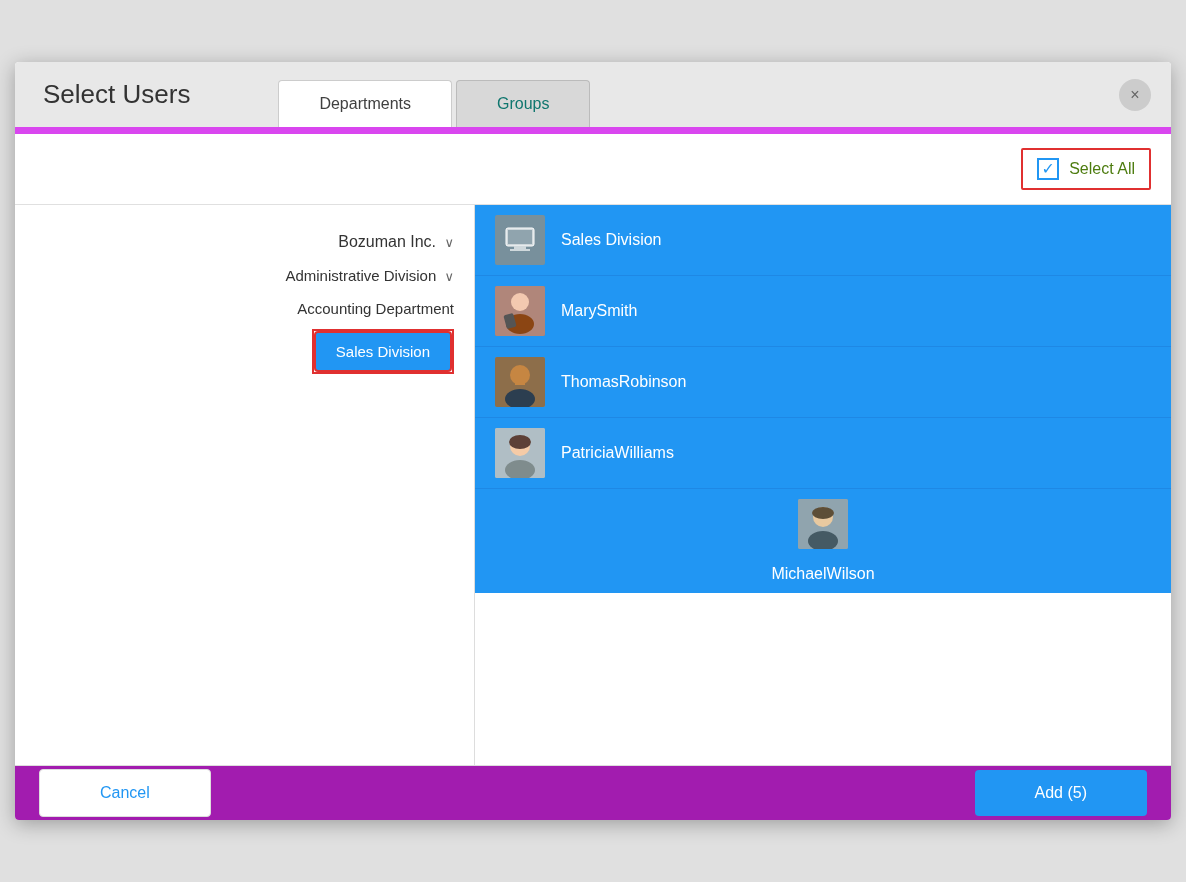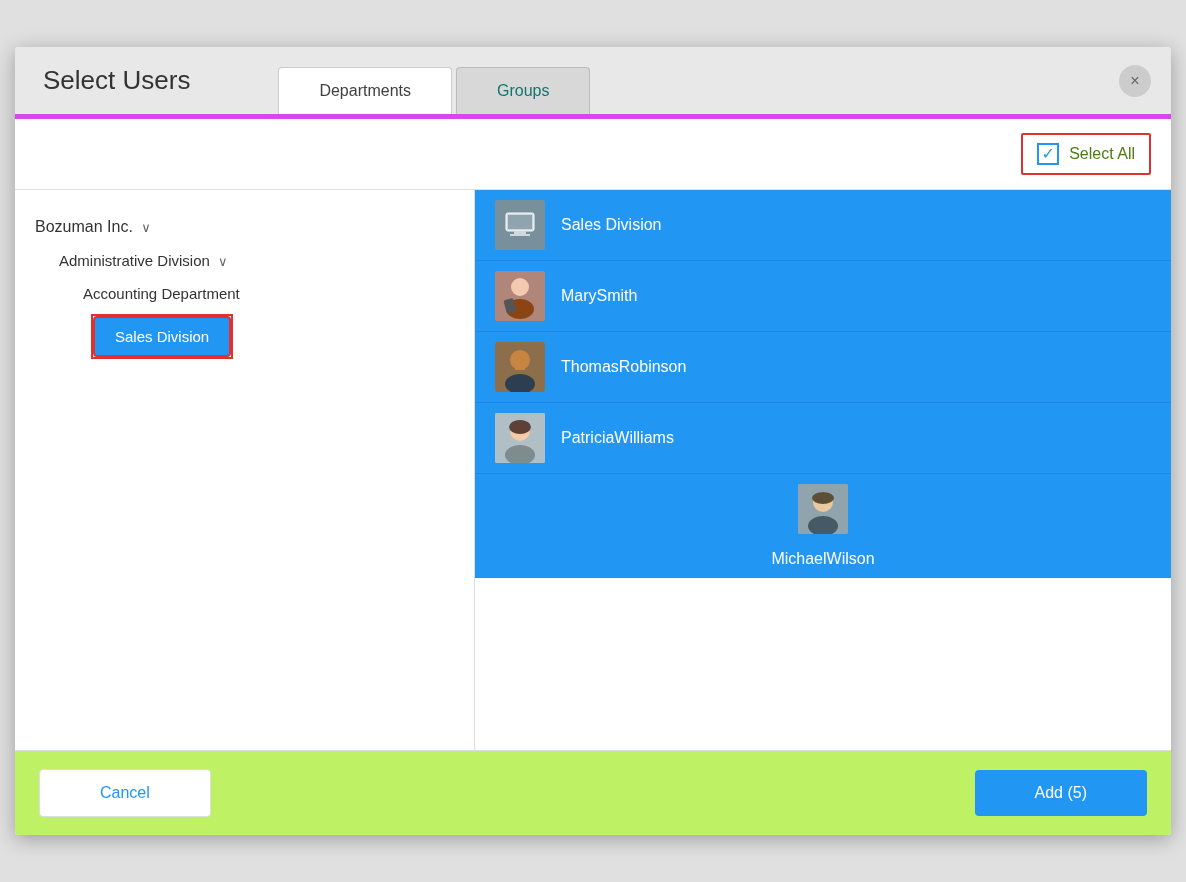--- a/index.html
+++ b/index.html
@@ -17,21 +17,21 @@
       border-radius: 4px;
       box-shadow: 0 4px 20px rgba(0,0,0,0.3);
       overflow: hidden;
     }
     
     .header {
       background: #e8e8e8;
       display: flex;
       align-items: stretch;
       height: 72px;
-      border-bottom: 5px solid #d946ef;
+      border-bottom: 7px solid #d946ef;
     }
     .header-title {
       display: flex;
       align-items: center;
       padding: 0 28px;
       font-size: 26px;
       font-weight: 400;
       color: #333;
       flex: 0 0 auto;
     }
@@ -111,20 +111,21 @@
     }
     .select-all-label {
       font-size: 16px;
       color: #4d7c0f;
     }
 
     
     .body {
       display: flex;
       height: 560px;
+      text-align: right;
     }
 
     
     .tree-panel {
       width: 460px;
       border-right: 1px solid #ddd;
       padding: 20px 20px;
       overflow-y: auto;
       background: #fff;
     }
@@ -210,23 +211,23 @@
     }
     .avatar-michael {
       background: #90a4ae;
     }
 
     
     .footer {
       display: flex;
       justify-content: space-between;
       align-items: center;
-      padding: 18px 24px;
+      padding: 3px 24px;
       border-top: 1px solid #ddd;
-      background: #bef264;
+      background: #a21caf;
     }
     .cancel-btn {
       background: #fff;
       border: 1px solid #ddd;
       padding: 14px 60px;
       font-size: 16px;
       color: #2196F3;
       cursor: pointer;
       border-radius: 4px;
     }

